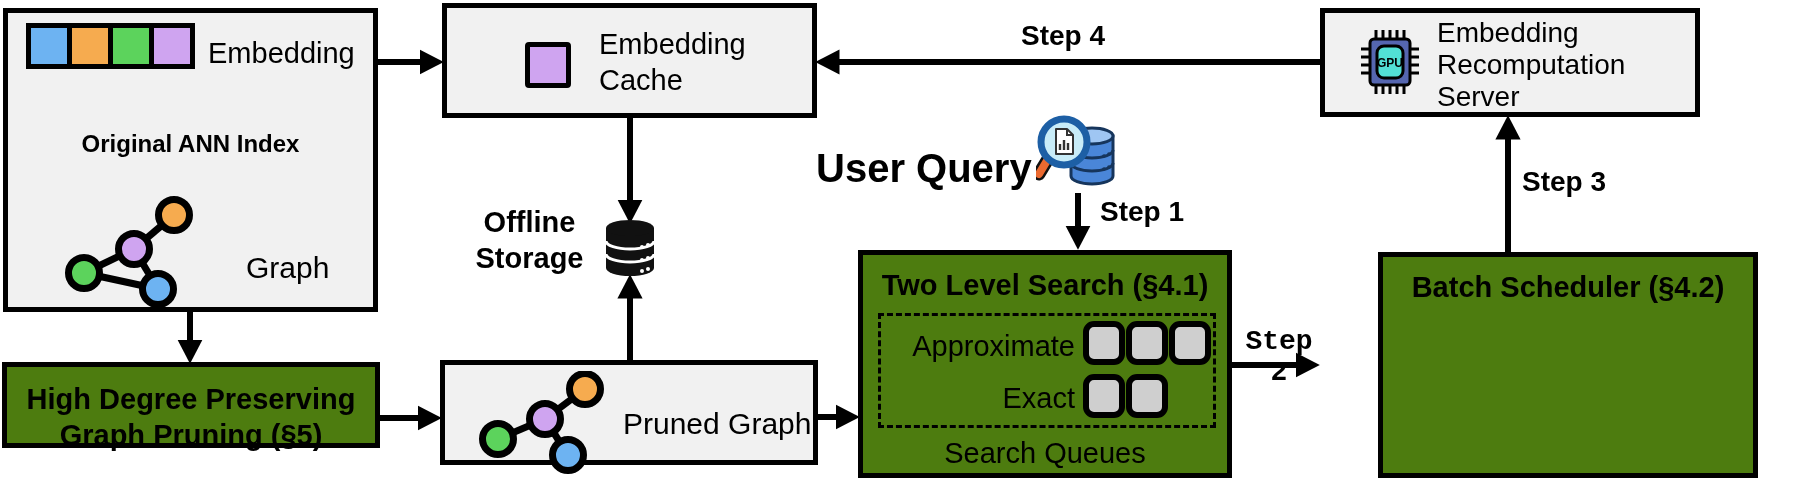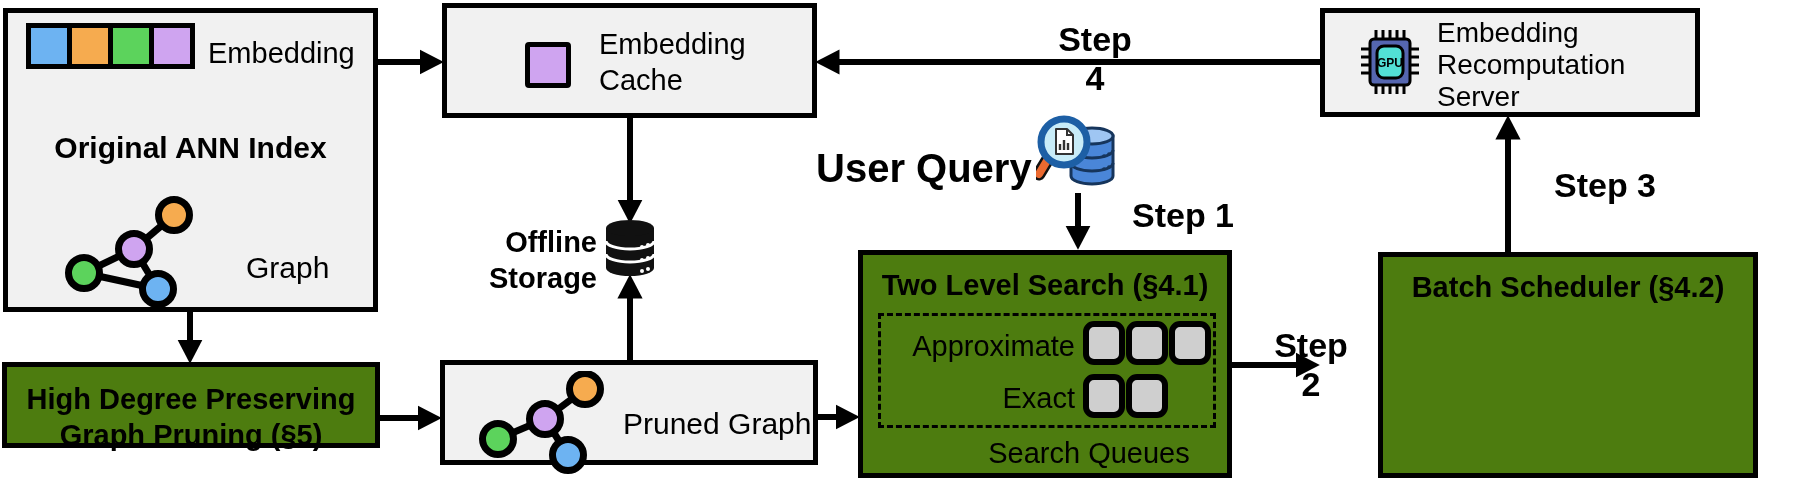--- a/index.html
+++ b/index.html
@@ -6,21 +6,21 @@
   #canvas{position:relative;width:1817px;height:481px;background:#fff;overflow:hidden;
           font-family:"Liberation Sans",sans-serif;color:#000;}
   #arrows{position:absolute;left:0;top:0;z-index:1;}
   .box{position:absolute;border:5px solid #000;background:#f1f1f1;box-sizing:border-box;z-index:2;}
   .box.dark{background:#4d7c0f;}
   .abs{position:absolute;}
   .t{font-size:29px;line-height:1.25;}
   .b{font-weight:700;}
   .pre{white-space:pre-line;}
   .ctr{text-align:center;width:100%;}
-  .step{position:absolute;font-weight:700;font-size:34px;z-index:3;margin-left:32px;}
+  .step{position:absolute;font-weight:700;font-size:28px;z-index:3;}
   
   .esq{width:36px;height:36px;border:5px solid #000;box-sizing:content-box;}
   .esq+.esq{margin-left:-5px;}
   .emb-strip{display:flex;}
   .c-blue{background:#6db3f2;}
   .c-orange{background:#f6ab4f;}
   .c-green{background:#5cd35c;}
   .c-purple{background:#cfa4f0;}
   
   .cache-sq{width:36px;height:36px;border:5px solid #000;border-radius:4px;background:#cfa4f0;}
@@ -53,33 +53,33 @@
       <line x1="630" y1="360" x2="630" y2="294" marker-end="url(#ah)"></line>
       <line x1="818" y1="417" x2="840" y2="417" marker-end="url(#ah)"></line>
       <line x1="1078" y1="193" x2="1078" y2="230" marker-end="url(#ah)"></line>
       <line x1="1232" y1="365" x2="1300" y2="365" marker-end="url(#ah)"></line>
       <line x1="1508" y1="252" x2="1508" y2="135" marker-end="url(#ah)"></line>
       <line x1="1320" y1="62" x2="835" y2="62" marker-end="url(#ah)"></line>
     </g>
   </svg>
 
   <div class="step" style="left:1100px;top:196px;">Step 1</div>
-  <div class="step" style="left:1232px;top:326px;width:94px;text-align:center;">Step 2</div>
+  <div class="step" style="left:1232px;top:326px;width:94px;text-align:center;font-family:Liberation Mono, monospace;">Step 2</div>
   <div class="step" style="left:1522px;top:166px;">Step 3</div>
   <div class="step" style="left:1018px;top:20px;width:90px;text-align:center;">Step 4</div>
 
   <div class="box" style="left:3px;top:8px;width:375px;height:304px;">
     <div class="abs emb-strip" style="left:18px;top:10px;">
       <div class="esq c-blue"></div>
       <div class="esq c-orange"></div>
       <div class="esq c-green"></div>
       <div class="esq c-purple"></div>
     </div>
     <div class="abs t" style="left:200px;top:22px;">Embedding</div>
-    <div class="abs t b ctr" style="left:0;top:116px;font-size:30px;">Original ANN Index</div>
+    <div class="abs t b ctr" style="left:0;top:116px;font-size:24px;">Original ANN Index</div>
     <svg class="abs" style="left:48px;top:178px;" width="165" height="122" viewBox="0 0 165 122">
       <g stroke="#000" stroke-width="7">
         <line x1="78" y1="58" x2="118" y2="24"></line>
         <line x1="78" y1="58" x2="28" y2="82"></line>
         <line x1="78" y1="58" x2="102" y2="98"></line>
         <line x1="28" y1="82" x2="102" y2="98"></line>
         <circle cx="118" cy="24" r="15.5" fill="#f6ab4f"></circle>
         <circle cx="78" cy="58" r="15.5" fill="#cfa4f0"></circle>
         <circle cx="28" cy="82" r="15.5" fill="#5cd35c"></circle>
         <circle cx="102" cy="98" r="15.5" fill="#6db3f2"></circle>
@@ -92,21 +92,21 @@
     <div class="abs t b ctr pre" style="left:0;top:14px;">High Degree Preserving
 Graph Pruning (§5)</div>
   </div>
 
   <div class="box" style="left:442px;top:3px;width:375px;height:115px;">
     <div class="abs cache-sq" style="left:78px;top:34px;"></div>
     <div class="abs t pre" style="left:152px;top:18px;">Embedding
 Cache</div>
   </div>
 
-  <div class="abs t b pre" style="left:462px;top:224px;width:135px;text-align:right;z-index:2;">Offline
+  <div class="abs t b pre" style="left:462px;top:204px;width:135px;text-align:center;z-index:2;">Offline
 Storage</div>
   <svg class="abs" style="left:604px;top:219px;z-index:2;" width="52" height="58" viewBox="0 0 52 58">
     <path d="M2 9 V49 A24 8 0 0 0 50 49 V9 Z" fill="#111"></path>
     <ellipse cx="26" cy="9" rx="24" ry="8" fill="#111"></ellipse>
     <path d="M2 22 A24 8 0 0 0 50 22" stroke="#fff" stroke-width="3" fill="none"></path>
     <path d="M2 35 A24 8 0 0 0 50 35" stroke="#fff" stroke-width="3" fill="none"></path>
     <g fill="#fff">
       <circle cx="38" cy="28" r="2"></circle>
         <circle cx="44" cy="26" r="2"></circle>
       <circle cx="38" cy="41" r="2"></circle>
@@ -166,21 +166,21 @@
         <div class="qsq"></div>
         <div class="qsq"></div>
         <div class="qsq"></div>
       </div>
       <div class="abs t" style="left:8px;top:64px;width:186px;text-align:right;">Exact</div>
       <div class="abs qrow" style="left:202px;top:58px;">
         <div class="qsq"></div>
         <div class="qsq"></div>
       </div>
     </div>
-    <div class="abs t ctr" style="left:0;top:180px;margin-left:44px;">Search Queues</div>
+    <div class="abs t ctr" style="left:0;top:180px;">Search Queues</div>
   </div>
 
   <div class="box dark" style="left:1378px;top:252px;width:380px;height:226px;">
     <div class="abs t b ctr" style="left:0;top:12px;">Batch Scheduler (§4.2)</div>
   </div>
 
   <div class="box" style="left:1320px;top:8px;width:380px;height:109px;">
     <svg class="abs" style="left:36px;top:14px;" width="58" height="70" viewBox="0 0 58 70">
       <g stroke="#000" stroke-width="3">
         <line x1="15" y1="3" x2="15" y2="12"></line>

